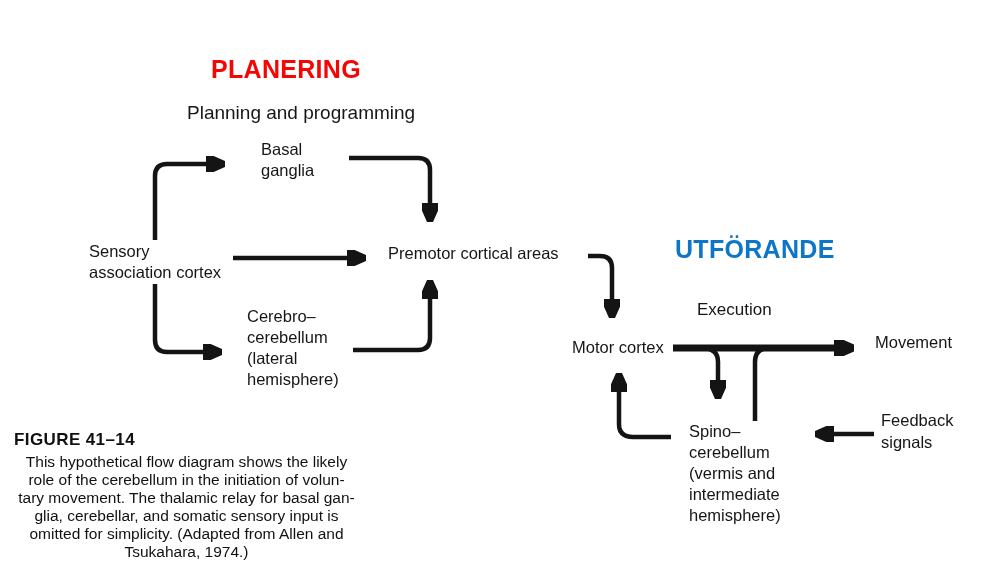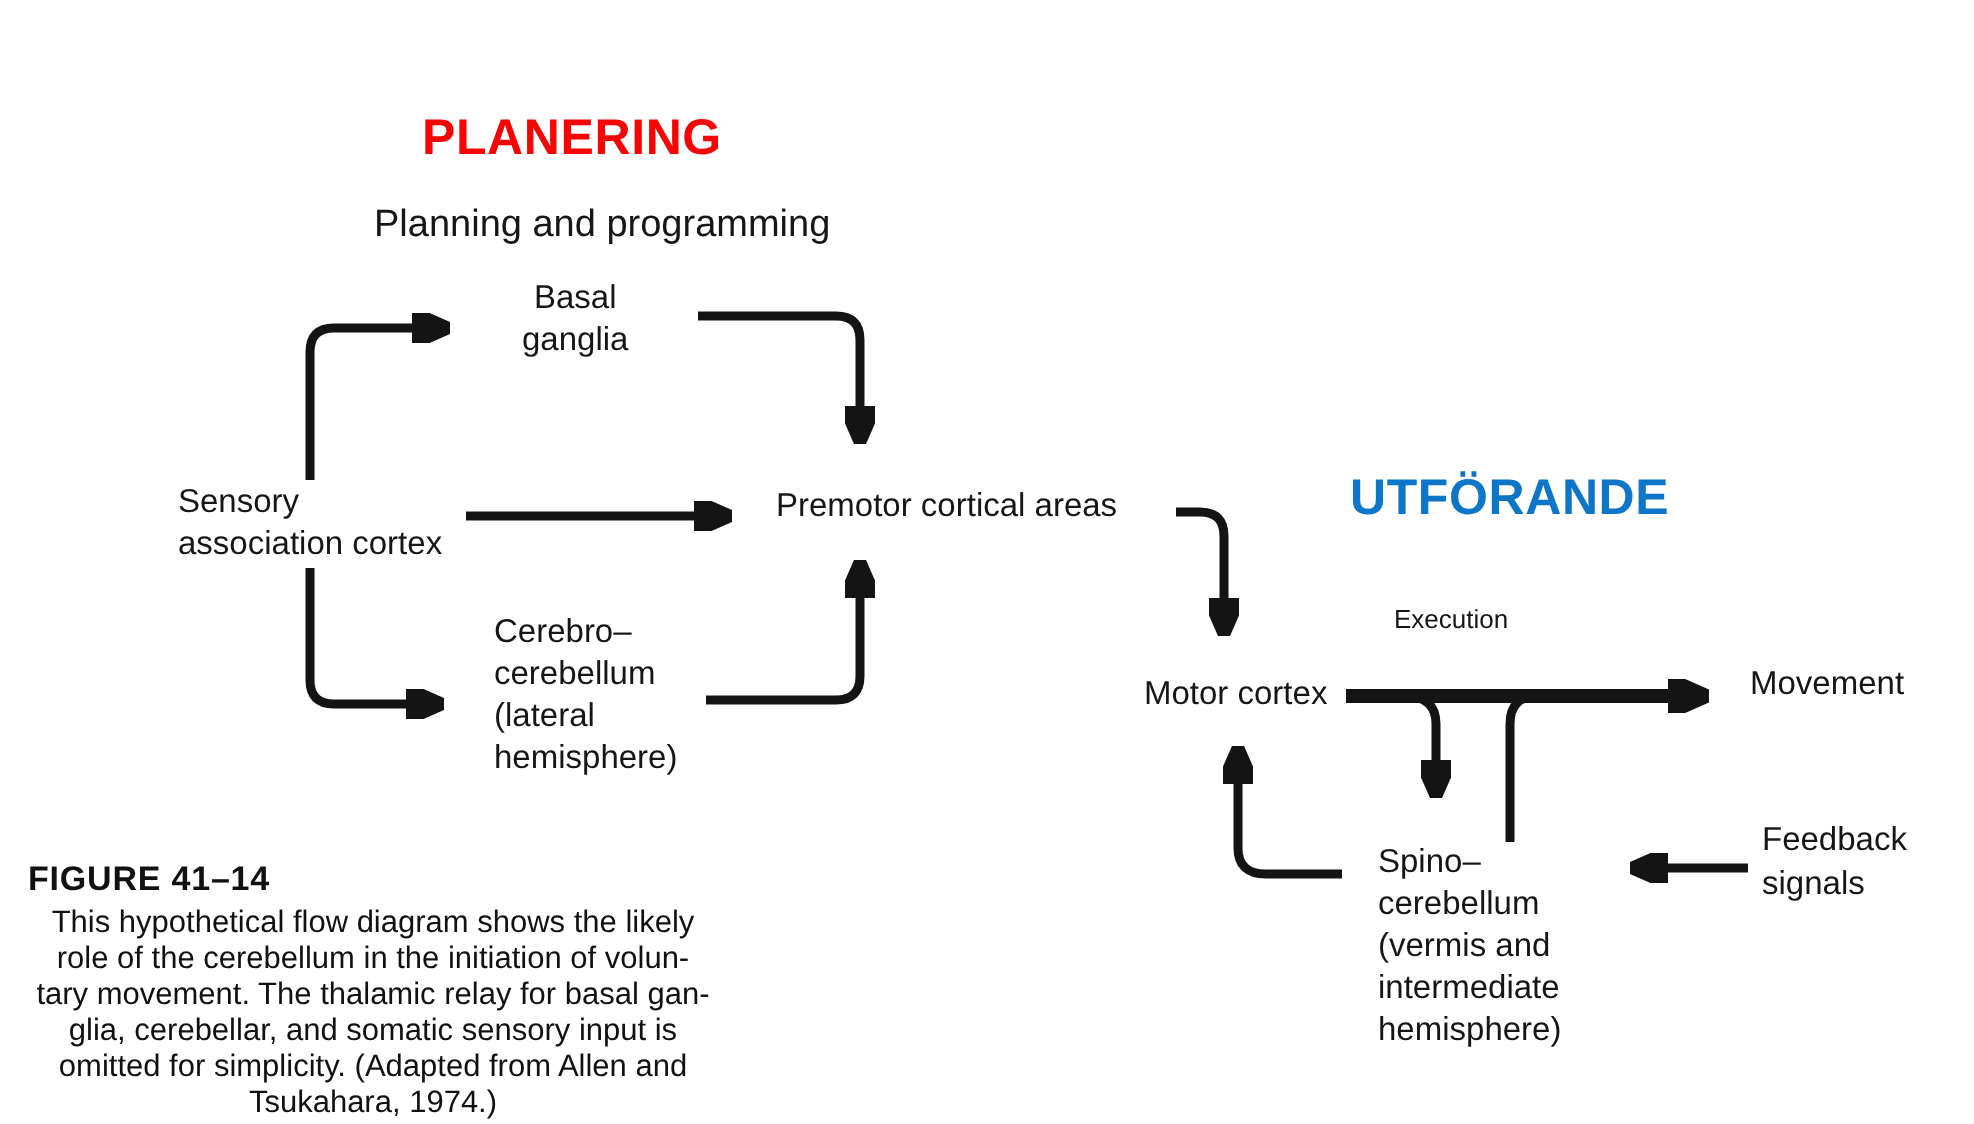--- a/index.html
+++ b/index.html
@@ -27,24 +27,24 @@
     position: absolute;
     font-size: 25px;
     font-weight: bold;
     letter-spacing: 0.3px;
     white-space: nowrap;
   }
   #planering-heading { left: 211px; top: 55px; color: #f60505; }
   #utforande-heading { left: 675px; top: 235px; color: #0e76c8; }
 
   #planning-label  { left: 187px; top: 102px; font-size: 19px; }
-  #execution-label { left: 697px; top: 299px; font-size: 13px; }
+  #execution-label { left: 697px; top: 299px; font-size: 17px; }
 
   #sensory-node   { left: 89px;  top: 241px; }
-  #basal-node     { left: 261px; top: 139px; text-align: center; }
+  #basal-node     { left: 261px; top: 139px; }
   #cerebro-node   { left: 247px; top: 306px; }
   #premotor-node  { left: 388px; top: 243px; }
   #motor-node     { left: 572px; top: 337px; }
   #movement-node  { left: 875px; top: 332px; text-align: right; }
   #spino-node     { left: 689px; top: 421px; }
   #feedback-node  { left: 881px; top: 409px; line-height: 22px; }
 
   #arrow-layer {
     position: absolute;
     left: 0; top: 0;

